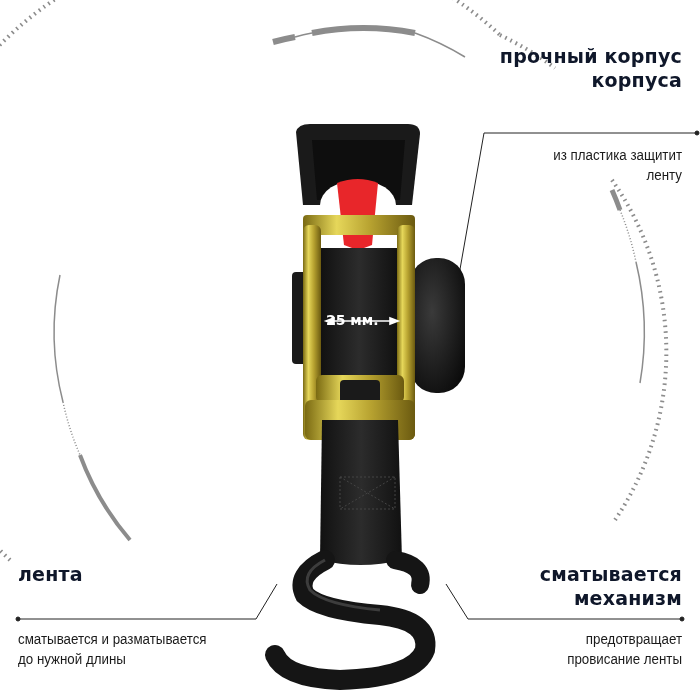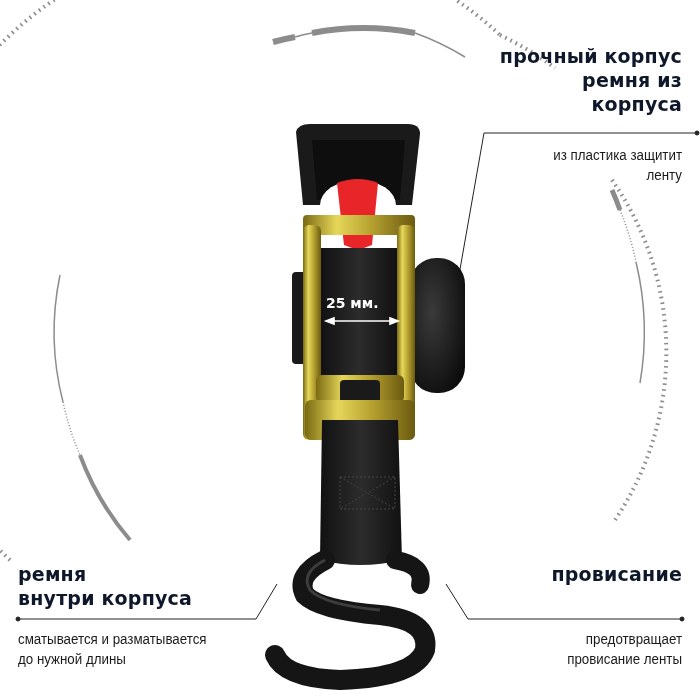--- a/index.html
+++ b/index.html
@@ -99,42 +99,41 @@
     <path d="M 325 560 Q 300 573 310 590 Q 325 605 380 610" fill="none" stroke="#3d3d3d" stroke-width="3"></path>
     <path d="M 395 560 Q 425 565 420 585" fill="none" stroke="#151515" stroke-width="18" stroke-linecap="round"></path>
 
     <g stroke="#ffffff" stroke-width="1.6" fill="#ffffff">
       <line x1="330" y1="321" x2="394" y2="321"></line>
       <path d="M 326 321 L 334 318 L 334 324 Z"></path>
       <path d="M 398 321 L 390 318 L 390 324 Z"></path>
     </g>
   </svg>
 
-  <div class="width-label" style="left:326px; top:295px;">25 мм.</div>
+  <div class="width-label" style="left:326px; top:312px;">25 мм.</div>
 
   <div class="title right" style="right:18px; top:44px; width:240px;">
     <div>прочный корпус</div>
-    <div>ремня из</div>
     <div>корпуса</div>
   </div>
   <div class="sub right" style="right:18px; top:145px; width:220px; transform-origin:right top;">
     <div>из пластика защитит</div>
     <div>ленту</div>
   </div>
 
   <div class="title" style="left:18px; top:562px; width:240px;">
-    <div>ремня</div>
-    <div>внутри корпуса</div>
+    <div>лента</div>
   </div>
   <div class="sub" style="left:18px; top:629px; width:280px; transform-origin:left top;">
     <div>сматывается и разматывается</div>
     <div>до нужной длины</div>
   </div>
 
   <div class="title right" style="right:18px; top:562px; width:240px;">
-    <div>провисание</div>
+    <div>сматывается</div>
+    <div>механизм</div>
   </div>
   <div class="sub right" style="right:18px; top:629px; width:240px; transform-origin:right top;">
     <div>предотвращает</div>
     <div>провисание ленты</div>
   </div>
 
 </div>
 
 </body></html>

